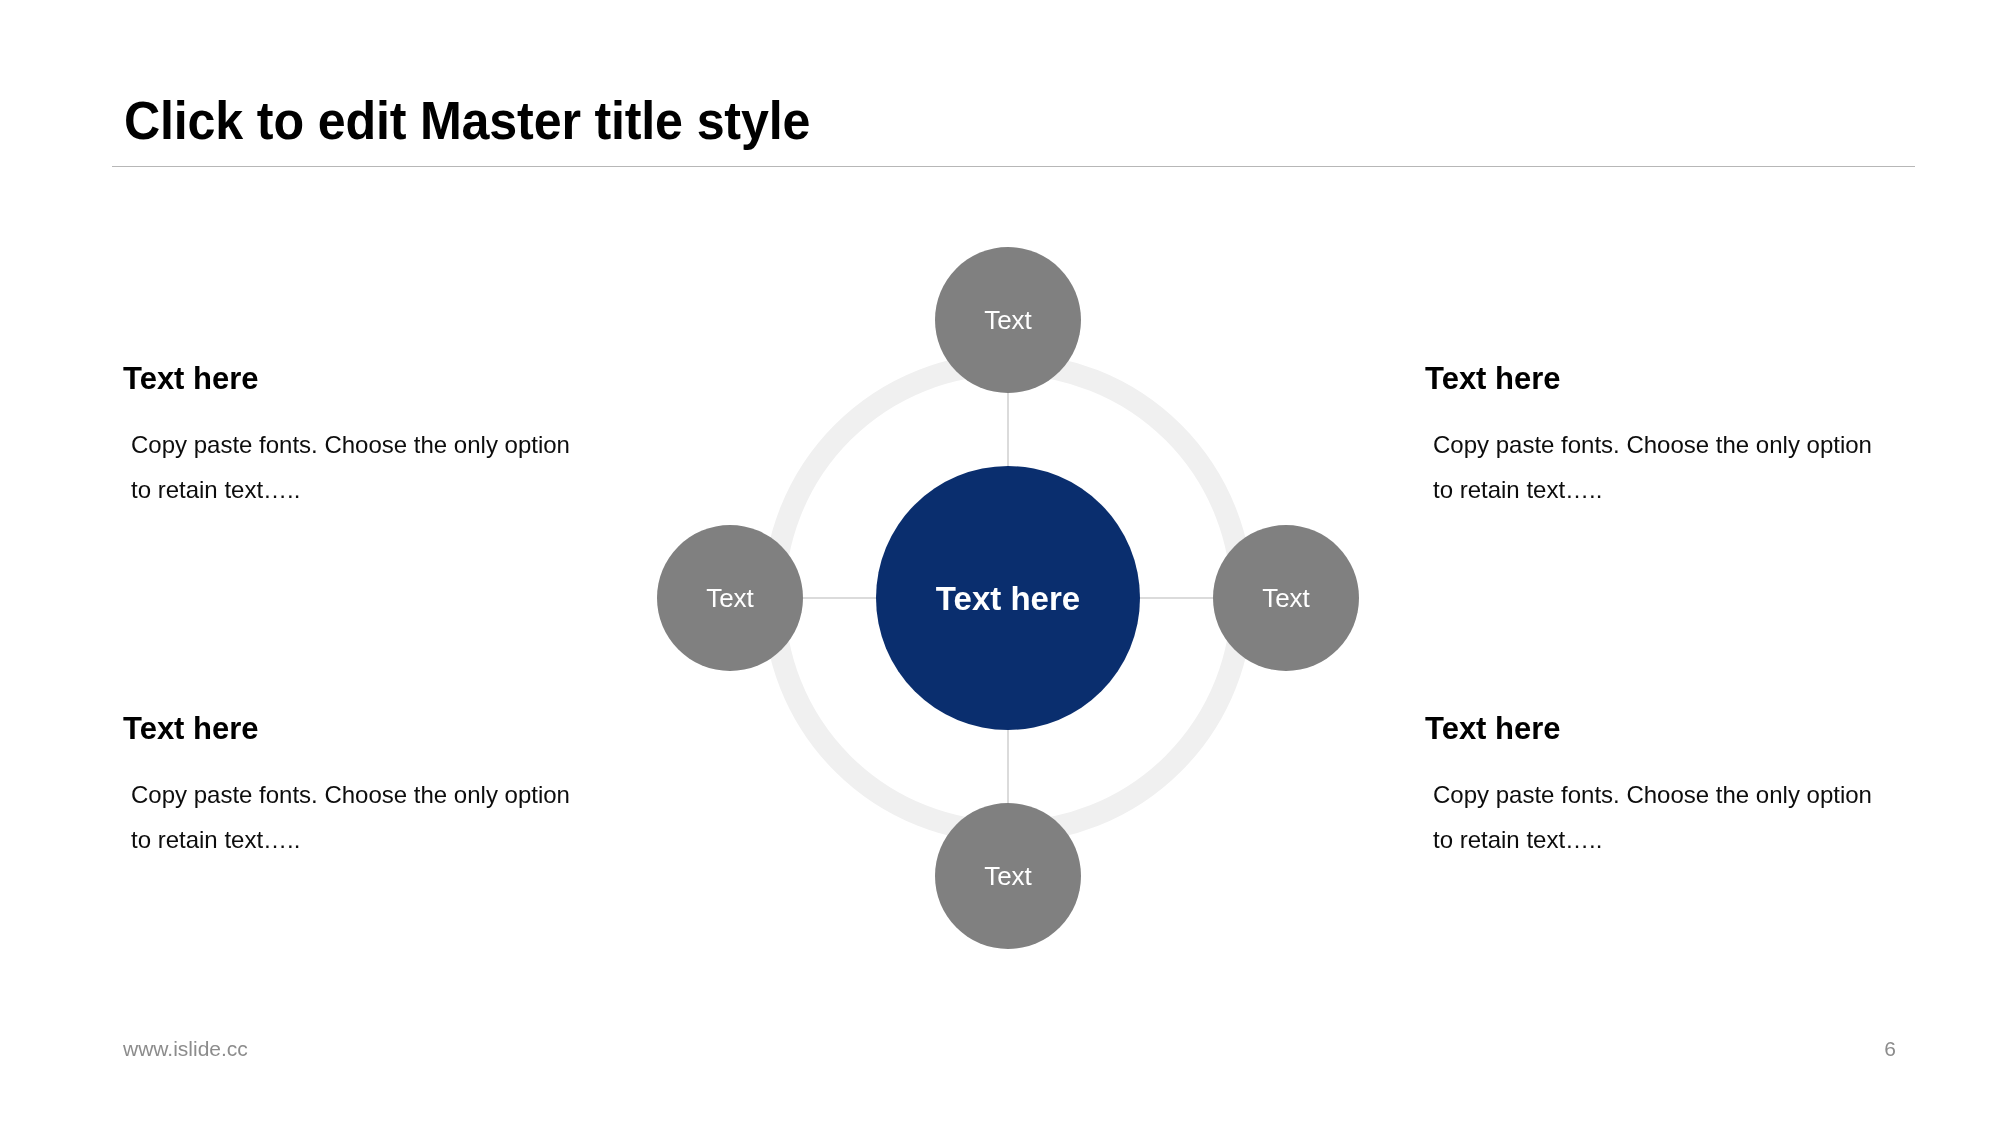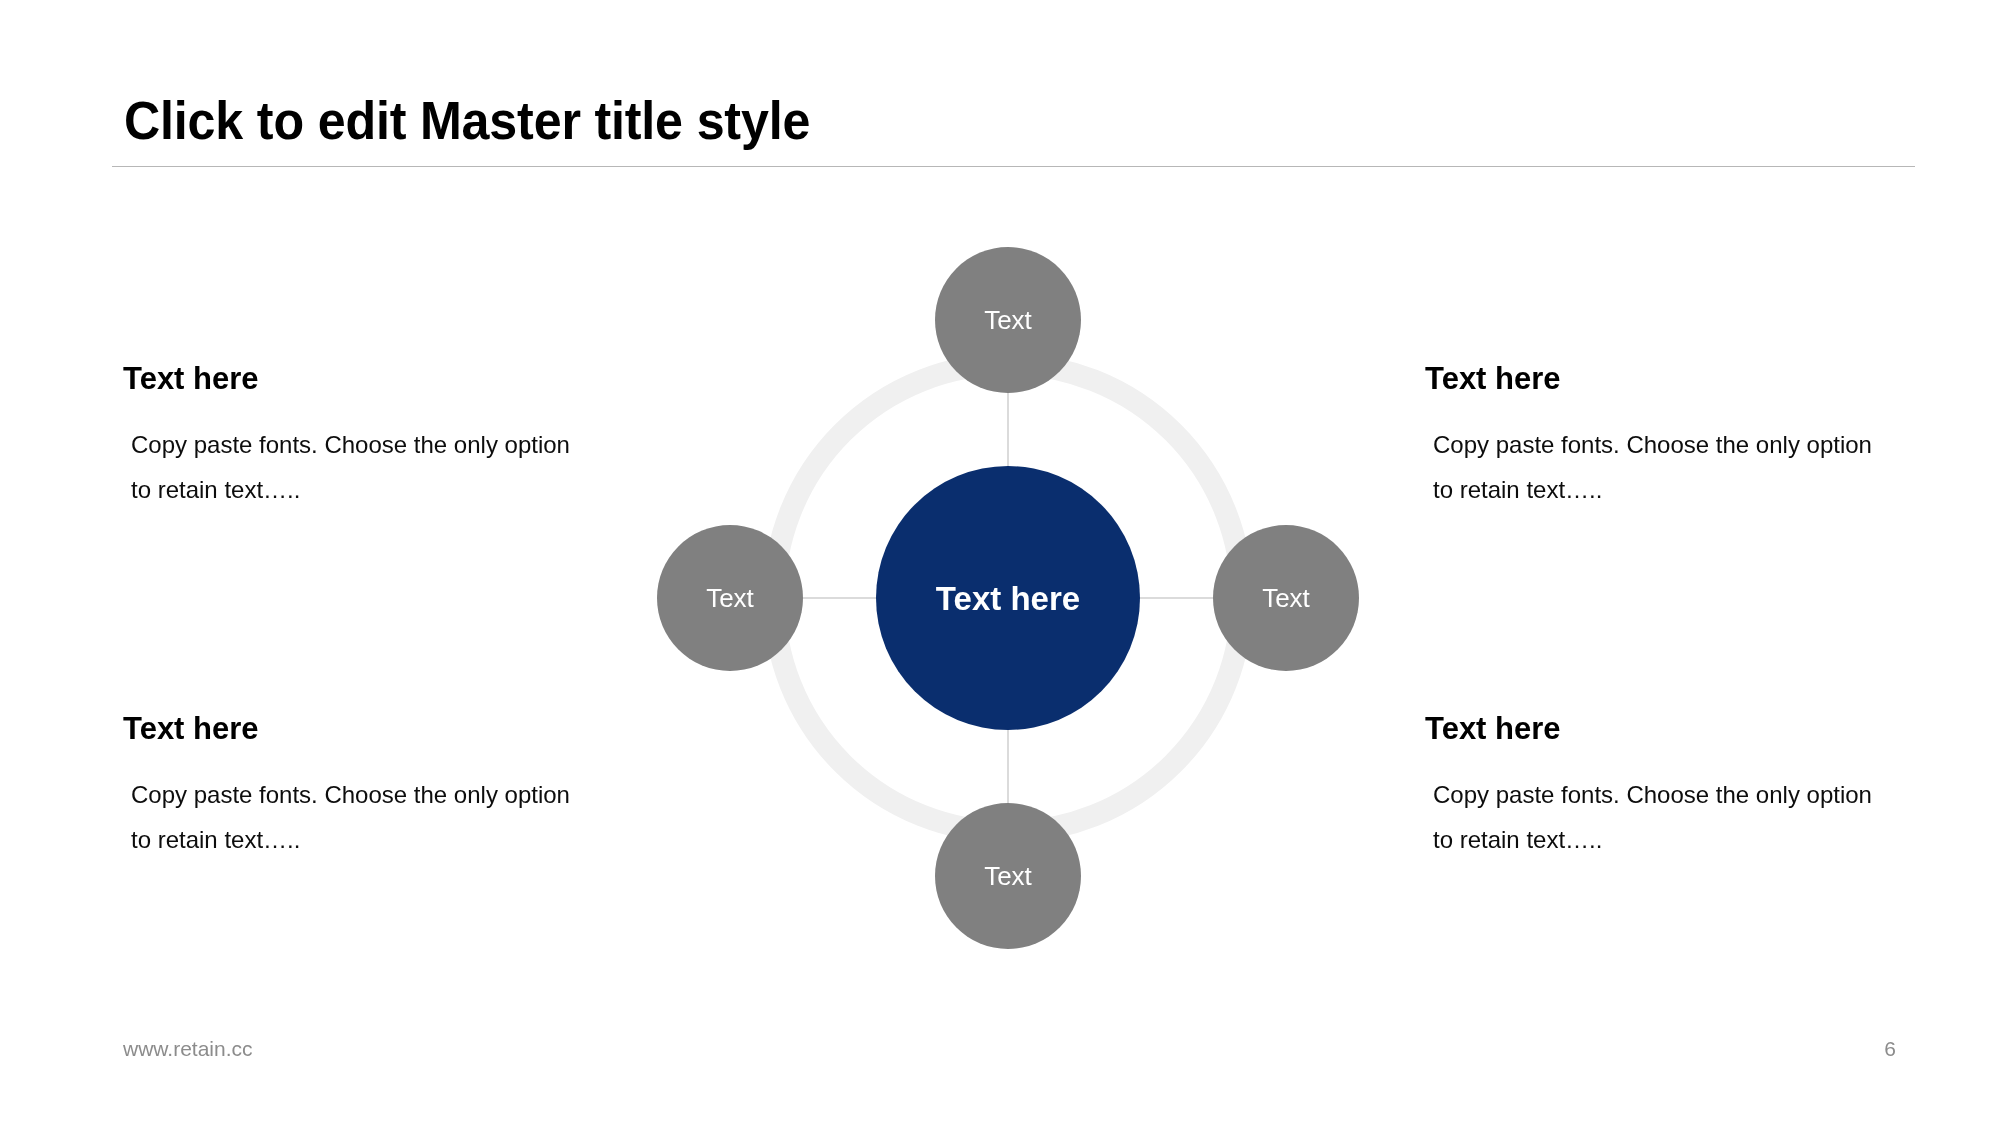--- a/index.html
+++ b/index.html
@@ -170,16 +170,16 @@
         <text class="node-label sat" x="360" y="638" text-anchor="middle" dominant-baseline="central">Text</text>
       </g>
 
       <g>
         <circle cx="82" cy="360" r="73" fill="#808080"></circle>
         <text class="node-label sat" x="82" y="360" text-anchor="middle" dominant-baseline="central">Text</text>
       </g>
     </svg>
   </div>
 
-  <div id="footer-url">www.retain.cc</div>
+  <div id="footer-url">www.islide.cc</div>
   <div id="page-number">6</div>
 
 </div>
 
 </body></html>

